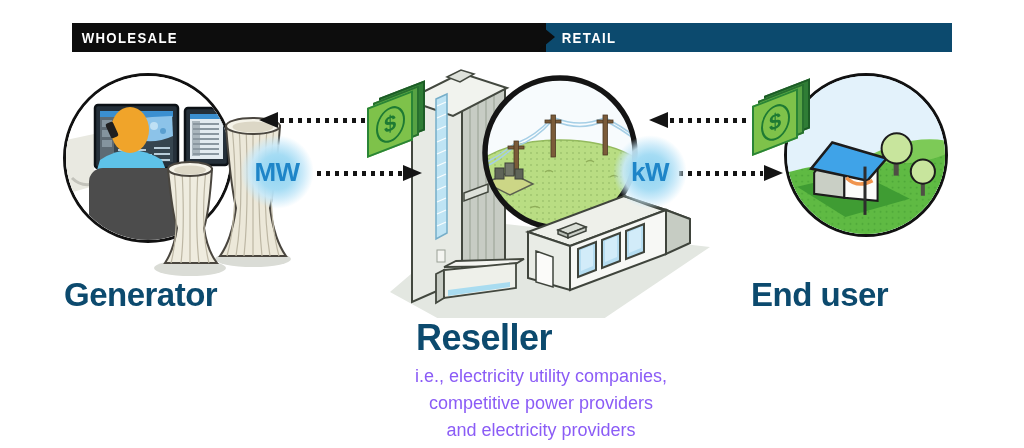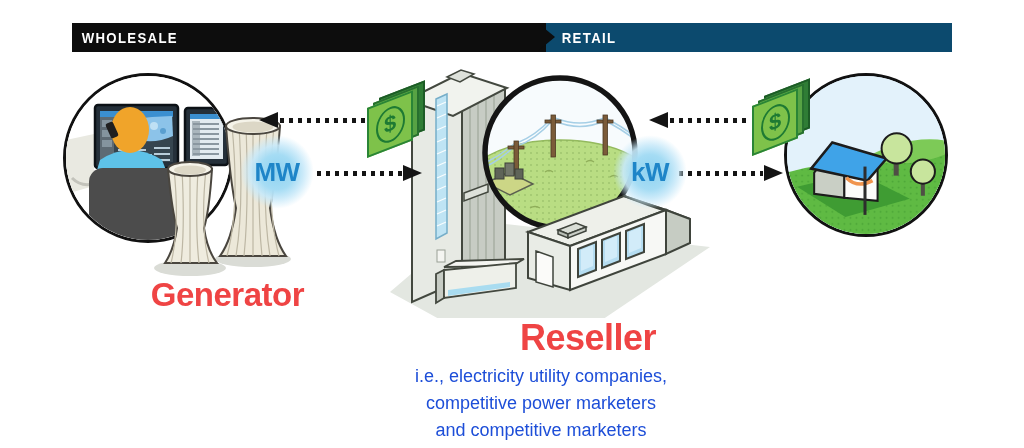--- a/index.html
+++ b/index.html
@@ -70,29 +70,29 @@
   .bill-back1 { left:6px;  top:-5px;  background:#57a344; border-color:#27702f; }
   .bill-front { left:0; top:0; background:#7ec24a;
     display:flex; align-items:center; justify-content:center; }
   .bill-oval {
     width:25px; height:31px; border:2.5px solid #1e7a33; border-radius:50%;
     display:flex; align-items:center; justify-content:center;
   }
   .bill-oval span { color:#1e7a33; font-size:22px; font-weight:bold; }
   
   .node-label {
-    position:absolute; font-weight:bold; color:#ef4444; text-align:right;
+    position:absolute; font-weight:bold; color:#0c4a6e; text-align:left;
     letter-spacing:-0.5px; z-index:6;
   }
   .lbl-generator { left:64px;  top:276px; width:240px; font-size:33px; }
   .lbl-enduser   { left:751px; top:276px; width:240px; font-size:33px; }
   .lbl-reseller  { left:416px; top:317px; width:240px; font-size:36px; }
   .reseller-desc {
     position:absolute; left:366px; top:363px; width:350px; text-align:center;
-    font-size:18px; line-height:27px; color:#1d4ed8; z-index:6;
+    font-size:18px; line-height:27px; color:#8b5cf6; z-index:6;
   }
 </style>
 </head>
 <body>
 
 <div class="canvas">
 
   <div class="banner-black">
     <span class="banner-text">WHOLESALE</span>
   </div>
@@ -292,20 +292,21 @@
   <div class="ah ah-right" style="left:764px; top:165px;"></div>
 
   <div class="unit" style="left:231px; top:126px;">
     <span>MW</span>
   </div>
   <div class="unit" style="left:604px; top:126px;">
     <span>kW</span>
   </div>
 
   <div class="node-label lbl-generator">Generator</div>
+  <div class="node-label lbl-enduser">End user</div>
   <div class="node-label lbl-reseller">Reseller</div>
   <div class="reseller-desc">
     <div>i.e., electricity utility companies,</div>
-    <div>competitive power marketers</div>
-    <div>and competitive marketers</div>
+    <div>competitive power providers</div>
+    <div>and electricity providers</div>
   </div>
 
 </div>
 
 </body></html>

